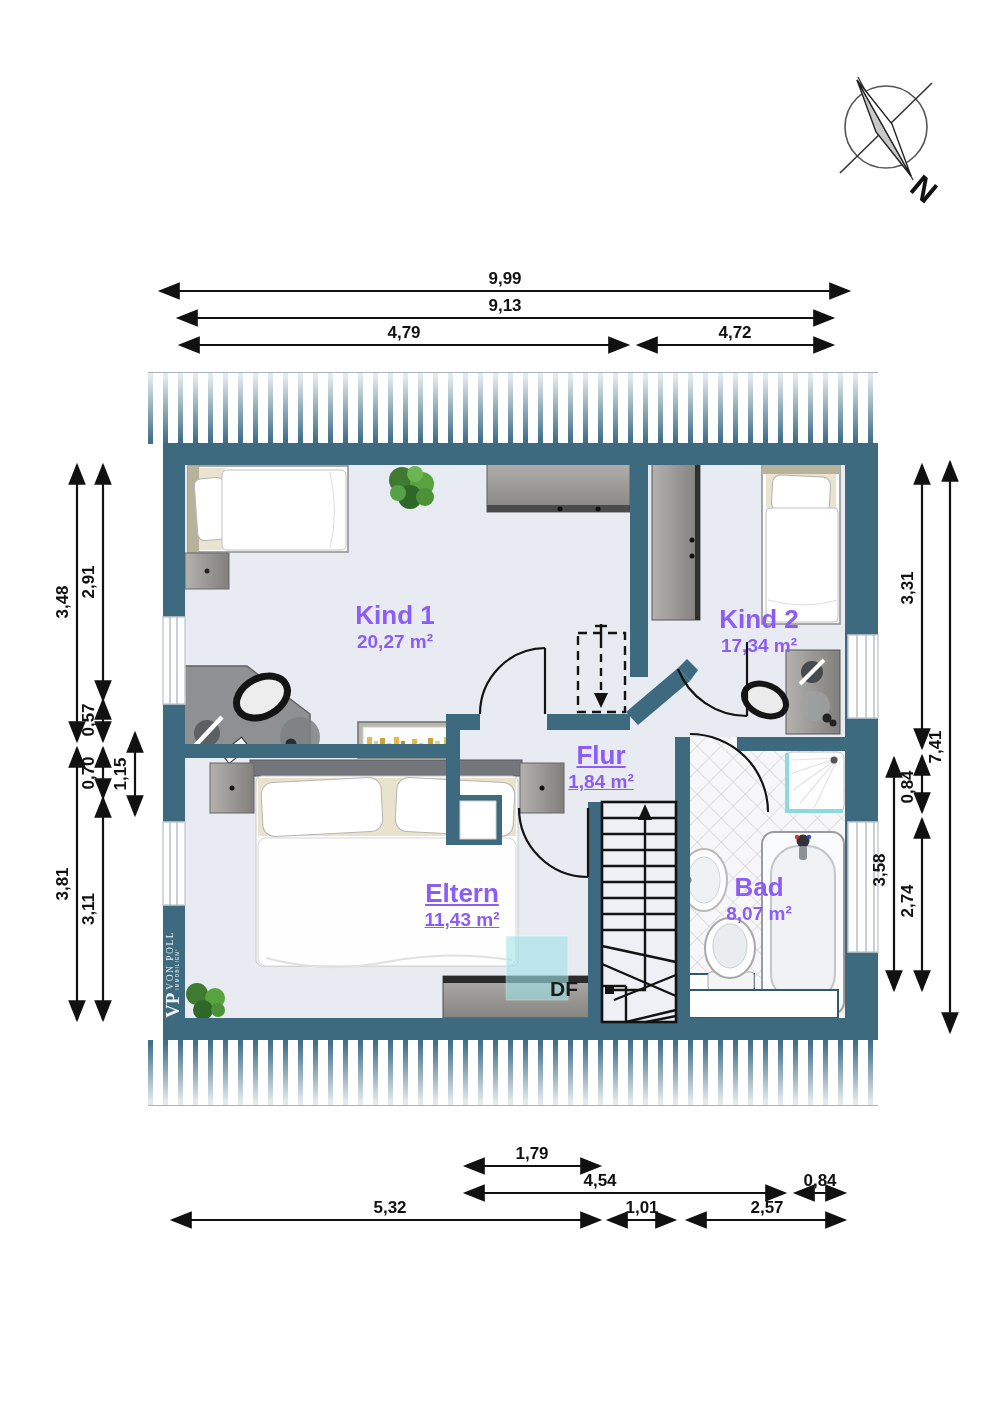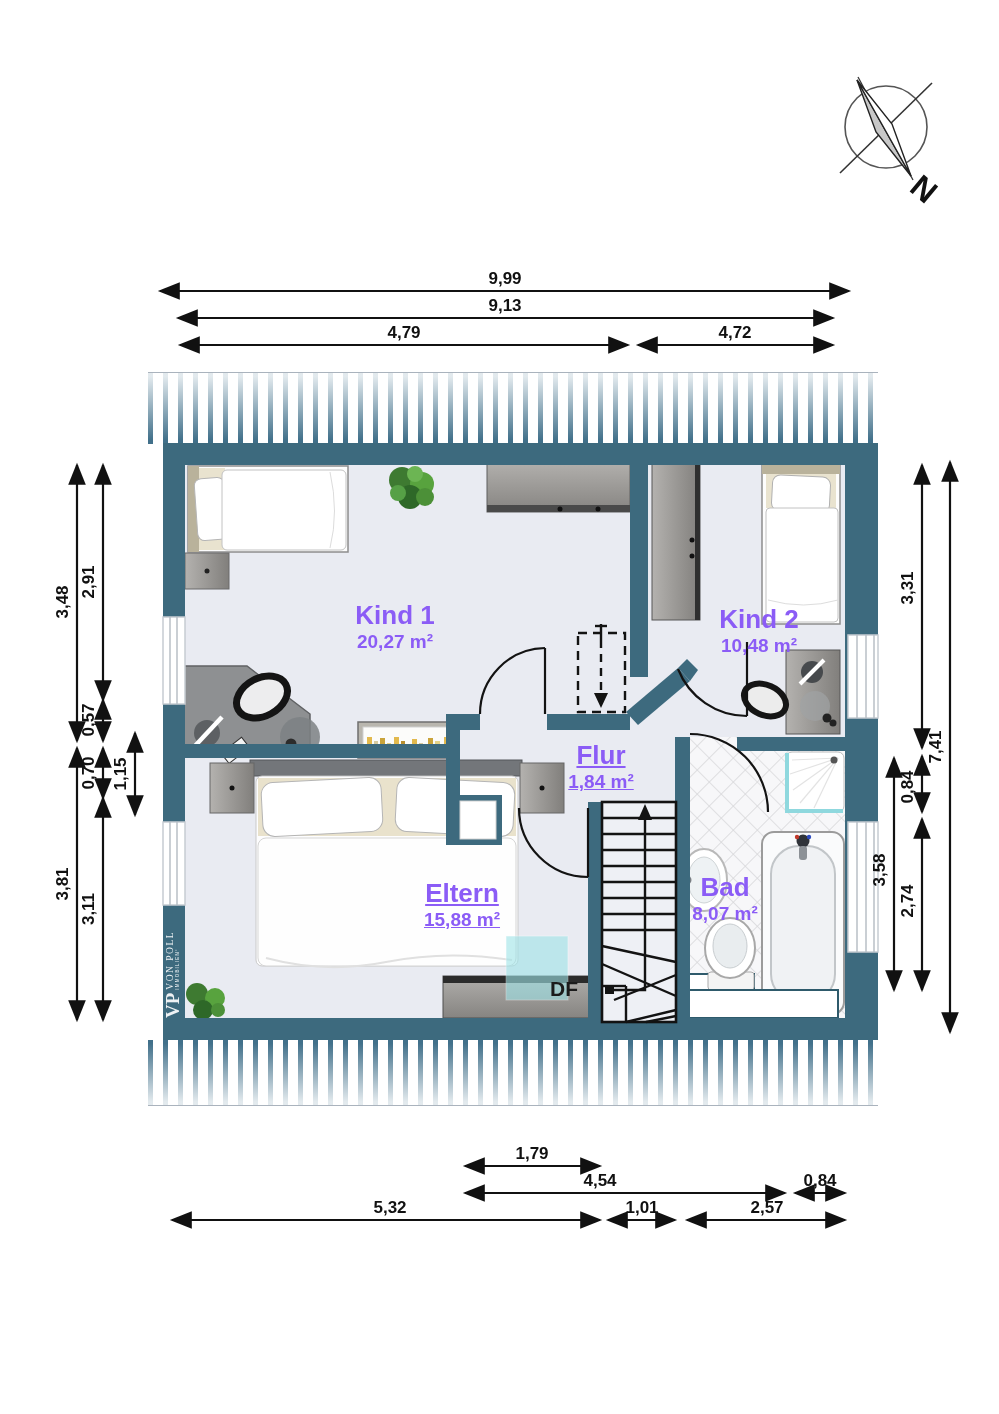--- a/index.html
+++ b/index.html
@@ -362,31 +362,31 @@
       <text x="908" y="190" font-size="32" font-weight="bold" fill="#111" font-family="Liberation Sans, sans-serif" transform="rotate(40 908 190)">N</text>
     </g>
   </svg>
 
   <div class="roomlbl" style="left:395px;top:600px;">
     <span class="nm">Kind 1</span>
     <span class="ar">20,27 m²</span>
   </div>
   <div class="roomlbl" style="left:719px;top:604px;margin-left:40px;">
     <span class="nm">Kind 2</span>
-    <span class="ar">10,48 m²</span>
+    <span class="ar">17,34 m²</span>
   </div>
   <div class="roomlbl" style="left:601px;top:740px;text-decoration:underline;">
     <span class="nm">Flur</span>
     <span class="ar">1,84 m²</span>
   </div>
   <div class="roomlbl" style="left:462px;top:878px;text-decoration:underline;">
     <span class="nm">Eltern</span>
-    <span class="ar">15,88 m²</span>
-  </div>
-  <div class="roomlbl" style="left:725px;top:872px;">
+    <span class="ar">11,43 m²</span>
+  </div>
+  <div class="roomlbl" style="left:759px;top:872px;">
     <span class="nm">Bad</span>
     <span class="ar">8,07 m²</span>
   </div>
 
   <div class="logo">
     <div class="logo-inner">
       <span class="vp">VP</span>
       <span class="col">
         <span class="l1">VON POLL</span>
         <span class="l2">IMMOBILIEN°</span>

